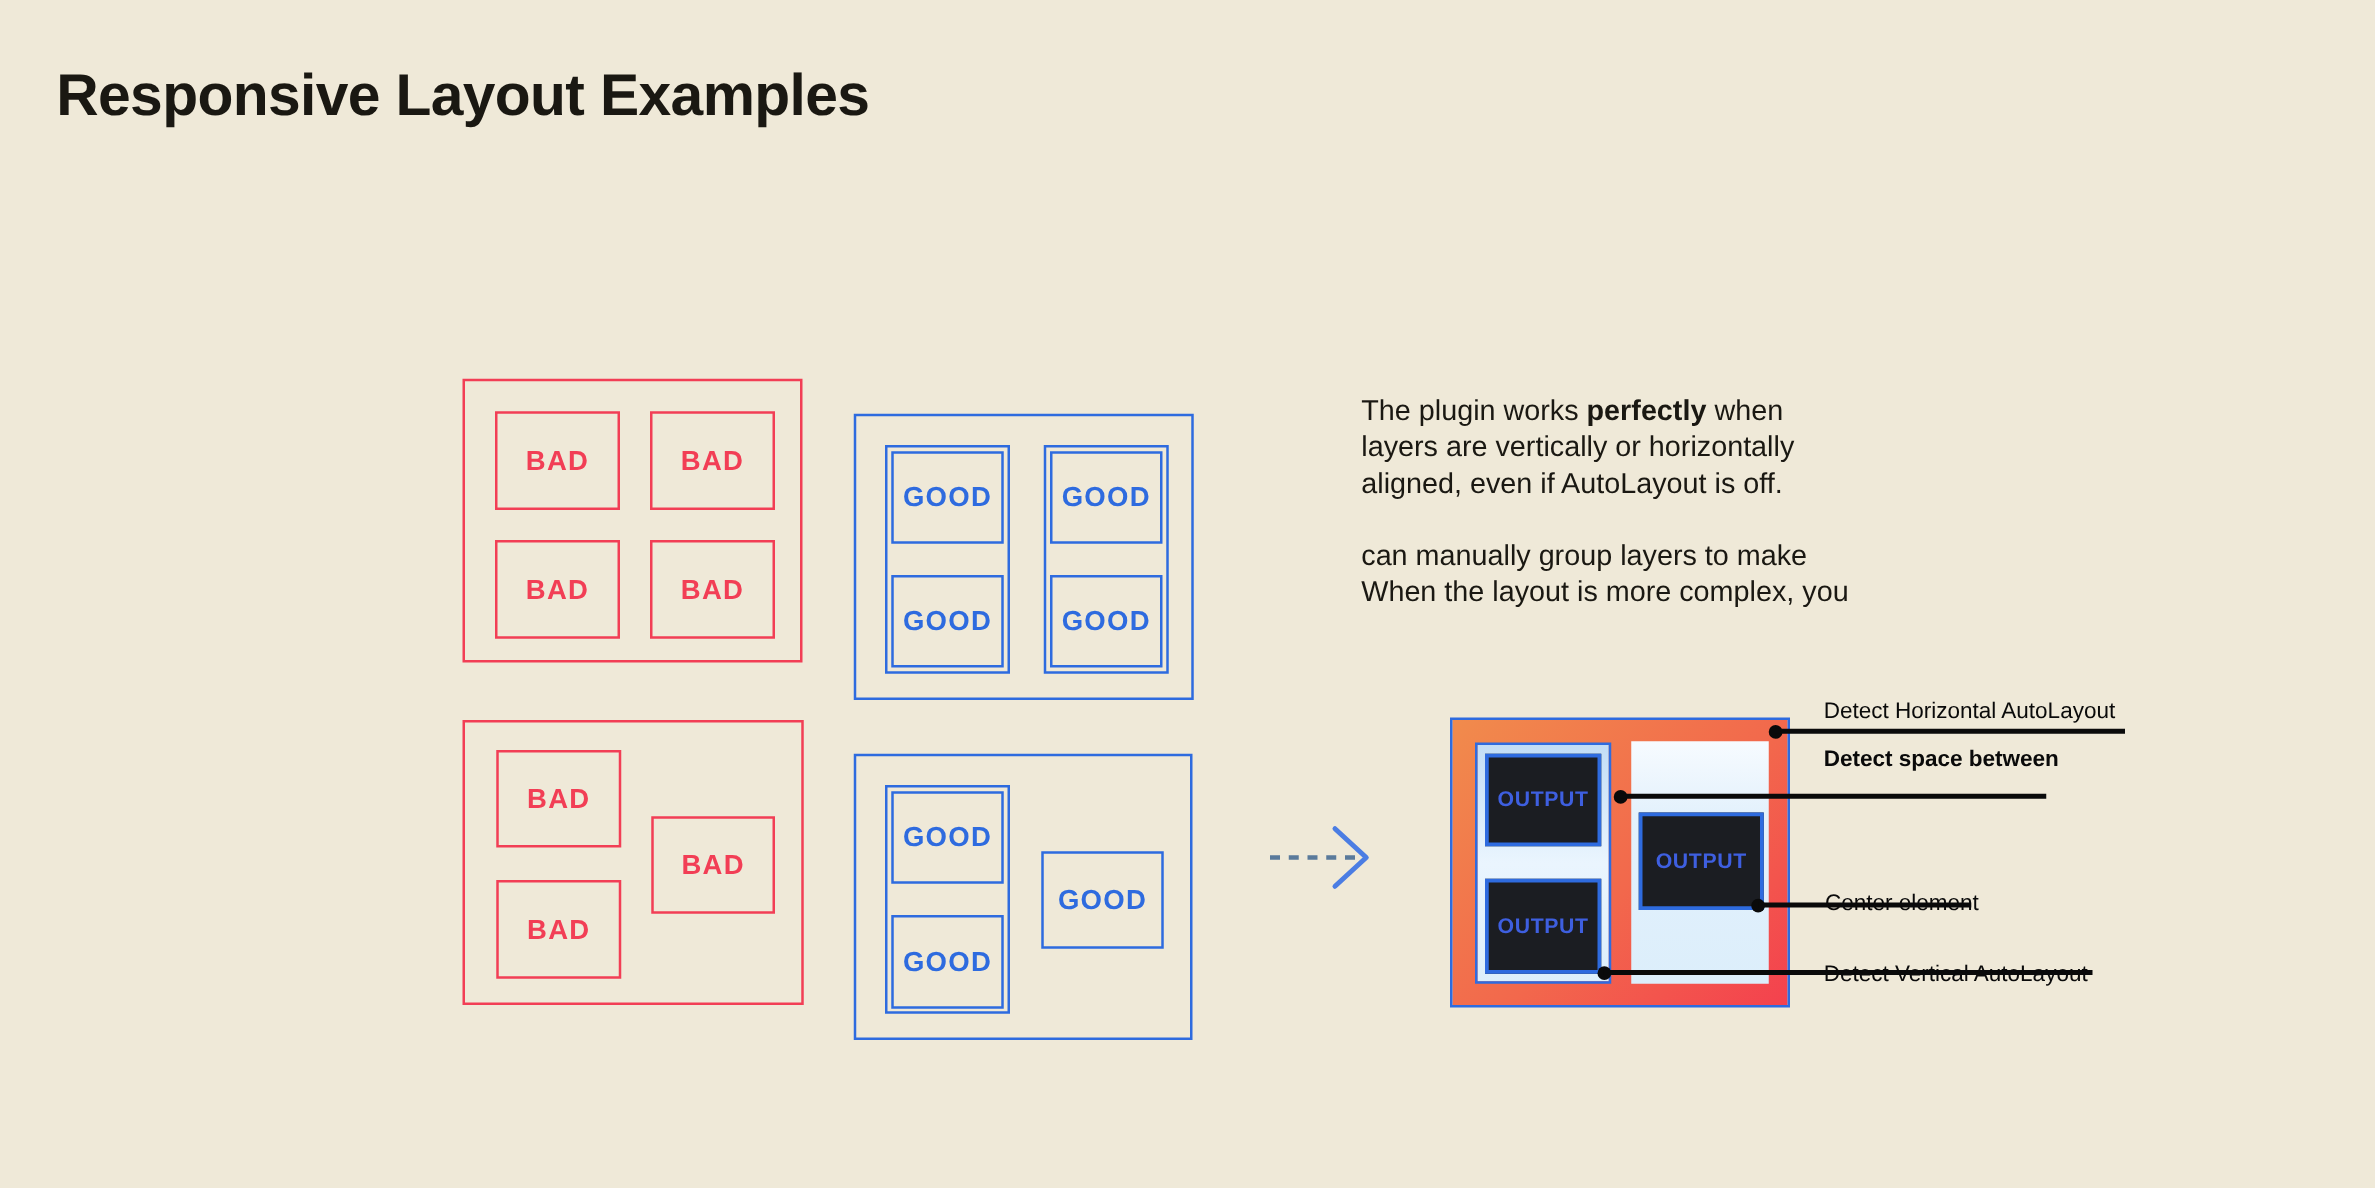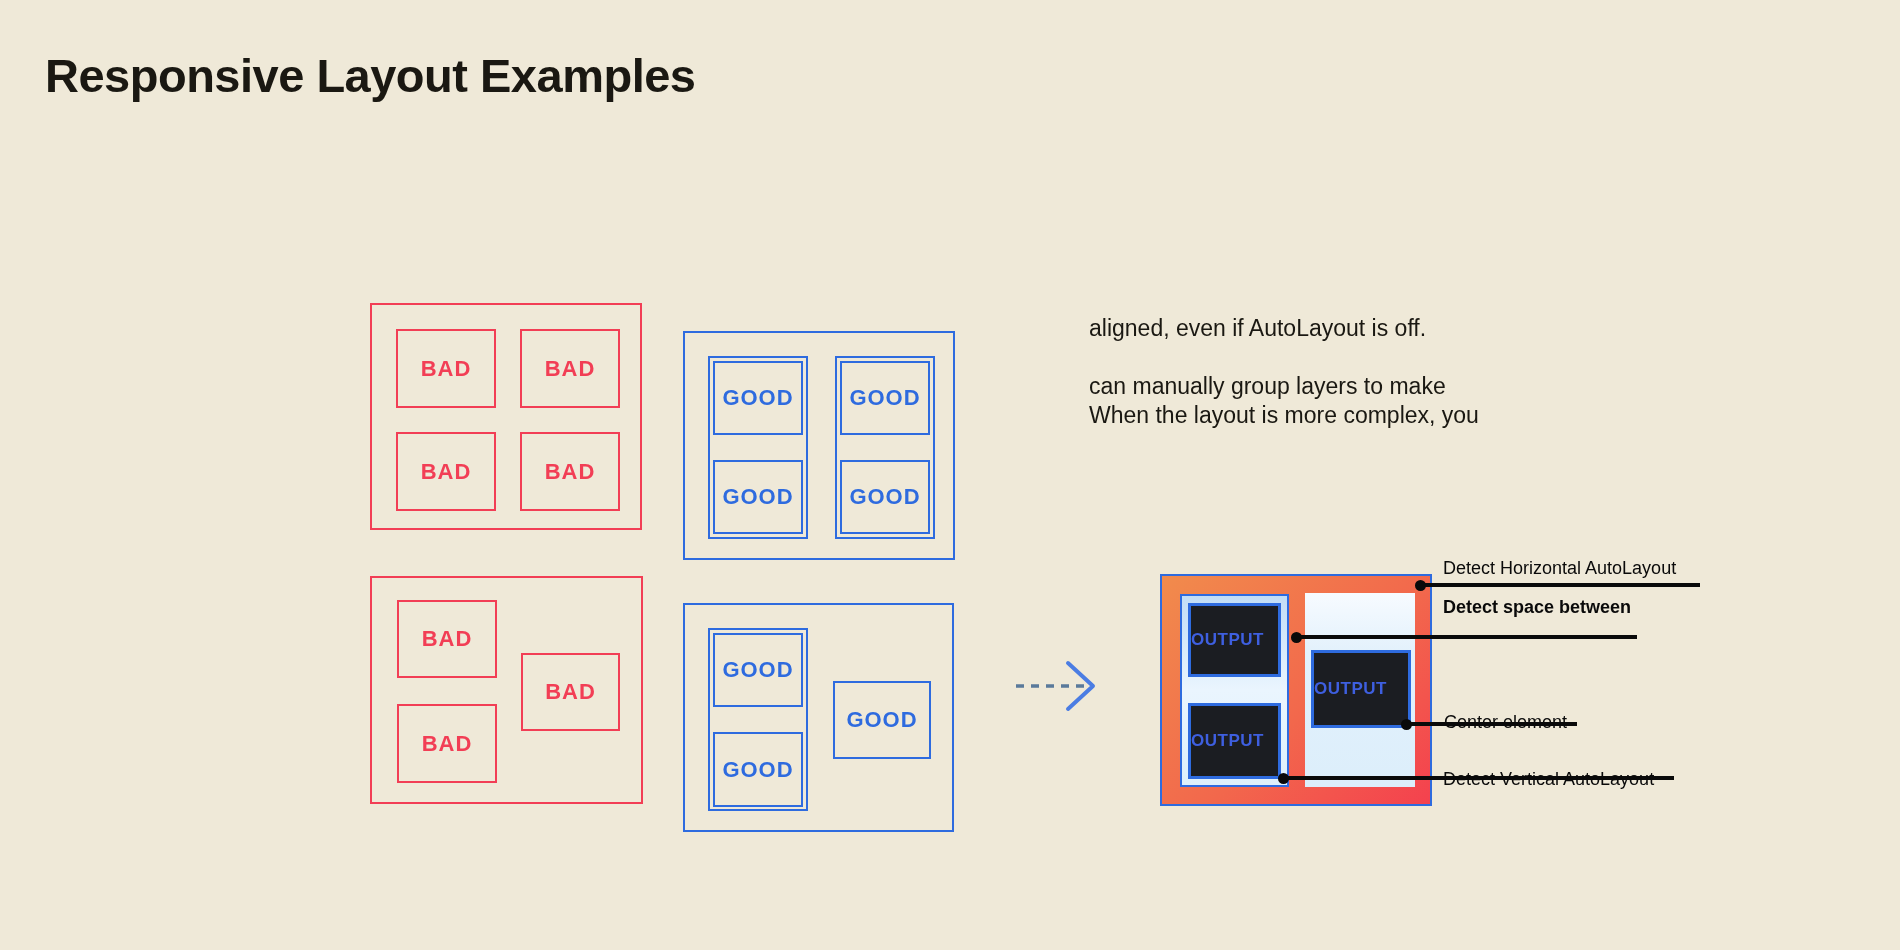--- a/index.html
+++ b/index.html
@@ -59,32 +59,32 @@
     background:linear-gradient(135deg,var(--grad-a) 0%,#F2684C 55%,var(--grad-b) 100%);
   }
   .output-wrapper{
     left:18px;top:18px;width:109px;height:193px;
     border:2px solid var(--good);
     background:linear-gradient(180deg,#C2DDF6 0%,#EAF5FE 50%,#DDEFFB 100%);
   }
   .output-box{
     border:3px solid var(--good);
     background:var(--dark);
-    display:flex;align-items:center;justify-content:flex-start;
+    display:flex;align-items:center;justify-content:center;
     color:var(--output-text);font-size:17px;font-weight:700;letter-spacing:0.5px;
   }
   .right-panel{
     left:143px;top:17px;width:110px;height:194px;
     background:linear-gradient(180deg,#F7FBFF 0%,#E3F1FC 30%,var(--panel-blue) 100%);
   }
   .center-output{left:149px;top:74px;width:100px;height:78px;}
 
   
   .ann-label{
-    color:var(--line);font-size:18px;line-height:22px;white-space:nowrap;
+    color:var(--line);font-size:18px;line-height:22px;white-space:nowrap;margin-left:16px;
   }
   .ann-line{height:4px;background:var(--line);}
   .ann-dot{width:11px;height:11px;border-radius:50%;background:var(--line);}
 </style>
 </head>
 <body>
 
 <div class="canvas">
 
   <div class="abs page-title">Responsive Layout Examples</div>
@@ -143,20 +143,22 @@
       <div class="abs cell blue" style="left:3px;top:102px;width:90px;height:75px;">
           <span>GOOD</span>
         </div>
     </div>
     <div class="abs cell blue" style="left:148px;top:76px;width:98px;height:78px;">
         <span>GOOD</span>
       </div>
   </div>
 
   <div class="abs desc">
+    <div class="dline"><span>The plugin works </span><b>perfectly</b><span> when</span></div>
+    <div class="dline">layers are vertically or horizontally</div>
     <div class="dline">aligned, even if AutoLayout is off.</div>
     <div class="gap"></div>
     <div class="dline">can manually group layers to make</div>
     <div class="dline">When the layout is more complex, you</div>
   </div>
 
   <svg class="abs arrow-svg" width="100" height="75" viewBox="0 0 100 75">
     <line x1="8" y1="36" x2="77" y2="36" stroke="#5A7A9B" stroke-width="3.5" stroke-dasharray="8 7"></line>
     <polyline points="60,13 85,36 60,59" fill="none" stroke="#4B7DE3" stroke-width="4" stroke-linecap="round" stroke-linejoin="round"></polyline>
   </svg>

